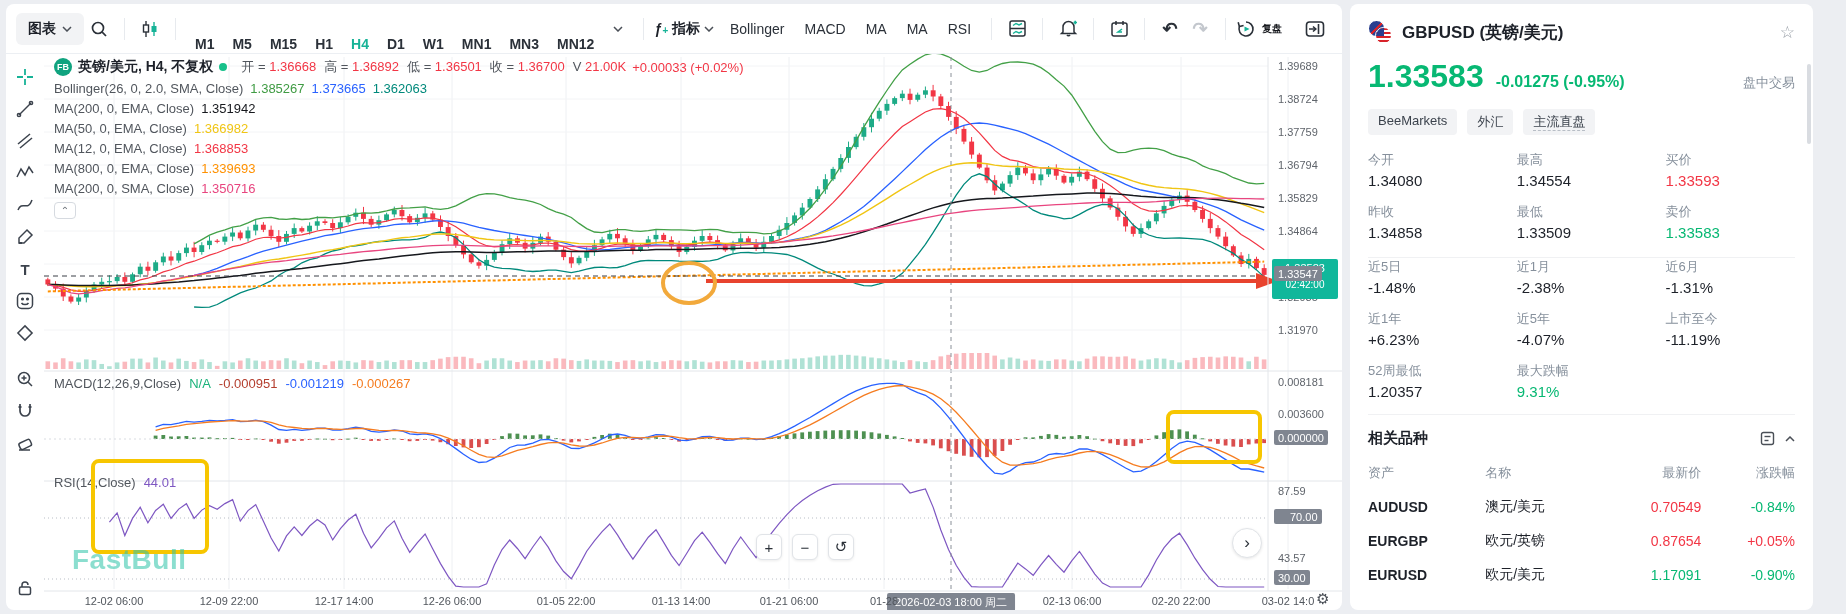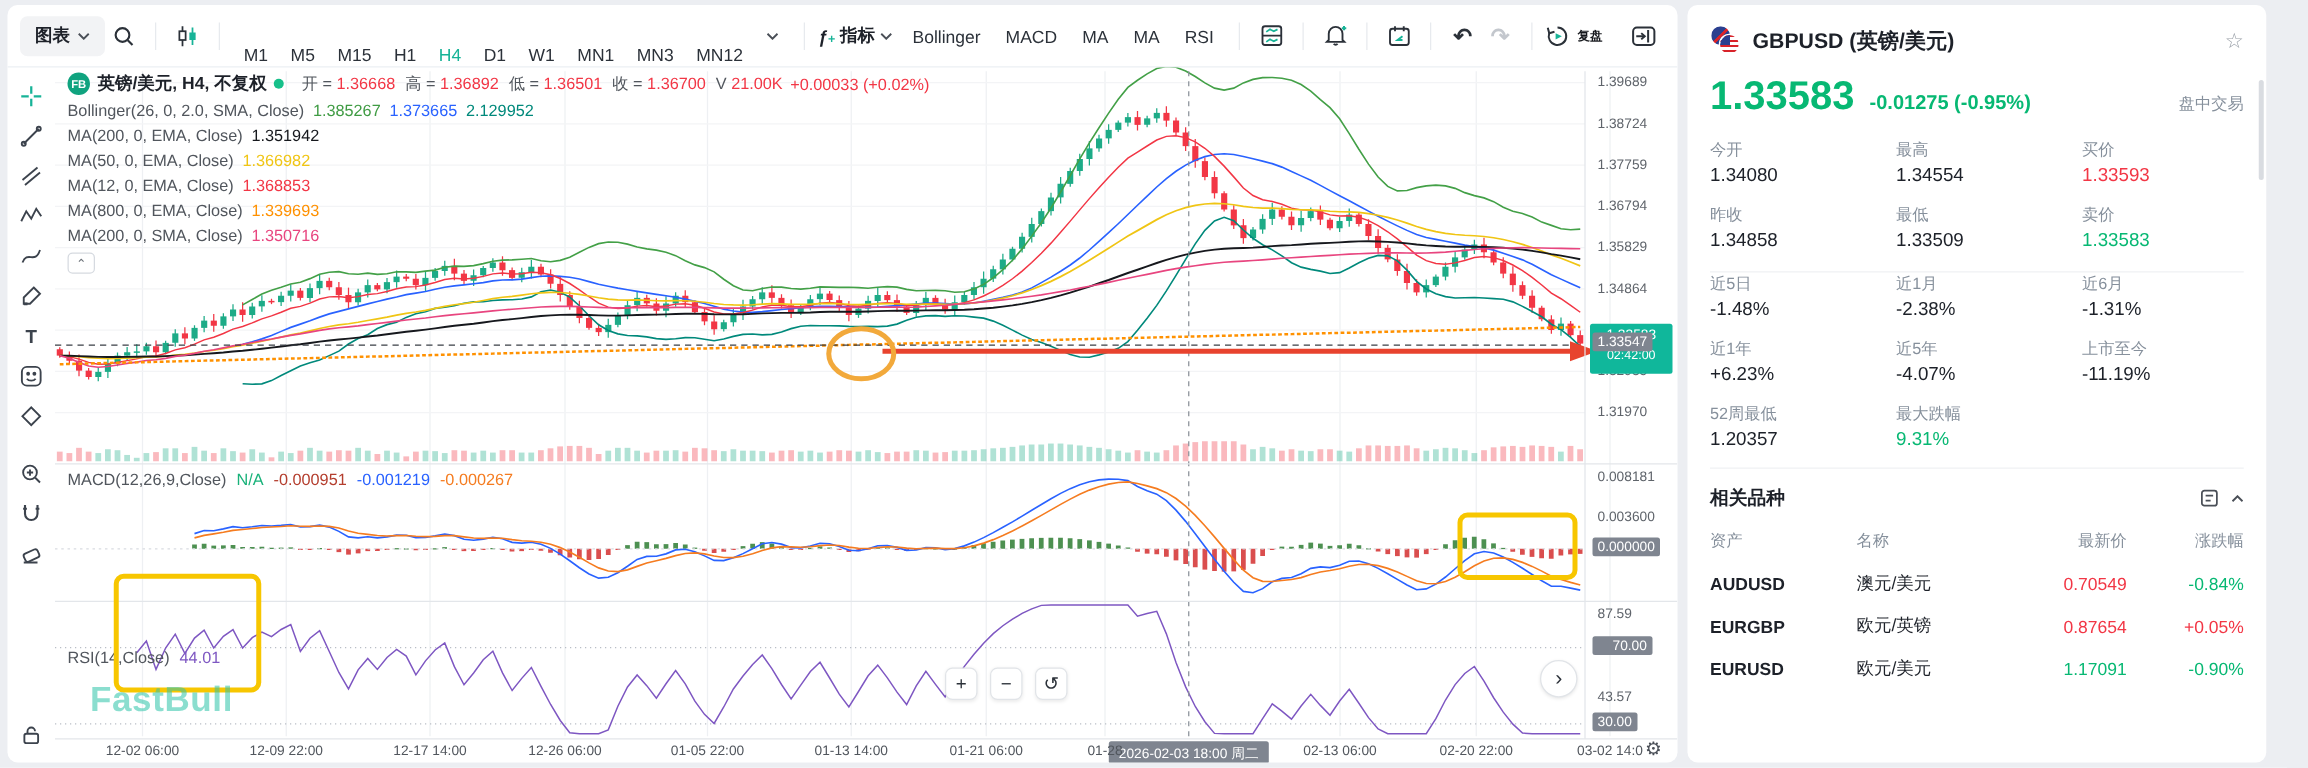--- a/index.html
+++ b/index.html
@@ -9,21 +9,21 @@
   #chart-card { left:6px; top:4px; width:1336px; height:606px; overflow:hidden; }
   #quote-card { left:1350px; top:4px; width:463px; height:606px; overflow:hidden; padding:0 18px; }
 
   
   #toolbar { height:50px; display:flex; align-items:center; padding:0 10px; border-bottom:1px solid #eceff3; }
   .tb-sep { width:1px; height:22px; background:#e7eaee; margin:0 10px; flex:none; }
   #chart-menu { display:flex; align-items:center; gap:6px; background:#f2f3f5; border-radius:6px;
     padding:7px 12px; font-size:14px; font-weight:700; cursor:pointer; }
   .icon-btn { display:flex; align-items:center; justify-content:center; width:30px; height:30px;
     cursor:pointer; color:#2b3139; flex:none; }
-  .tf { font-size:14px; font-weight:400; color:#2b3139; padding:0 9px; cursor:pointer;margin-top:31px; }
+  .tf { font-size:14px; font-weight:700; color:#2b3139; padding:0 9px; cursor:pointer;margin-top:31px; }
   .tf.active { color:#17b397; }
   .qi { font-size:14px; font-weight:400; color:#2b3139; padding:0 10px; cursor:pointer; }
   #indicators-btn { display:flex; align-items:center; gap:4px; font-size:14px; font-weight:700; cursor:pointer; }
   #replay-btn { display:flex; align-items:center; gap:6px; font-size:10px; font-weight:700; cursor:pointer; color:#16181d;}
   .chev { width:10px; height:6px; }
   .muted-redo { color:#c3c7cd; }
 
   
   #chart-body { position:relative; display:flex; height:555px; }
   #side-tools { width:38px; flex:none; display:flex; flex-direction:column; align-items:center;
@@ -980,32 +980,32 @@
 
       <div id="legend">
         <div id="symbol-row">
           <span id="fb-badge">FB</span>
           <span id="symbol-name">英镑/美元, H4, 不复权</span>
           <span class="live-dot"></span>
           <span id="ohlc-vals"><span class="okey">开 =</span><span class="oval"> 1.36668</span><span class="okey">高 =</span><span class="oval"> 1.36892</span><span class="okey">低 =</span><span class="oval"> 1.36501</span><span class="okey">收 =</span><span class="oval"> 1.36700</span><span class="okey">V</span><span class="oval"> 21.00K</span></span>
           <span class="oval">+0.00033 (+0.02%)</span>
         </div>
         <div id="legend-rows">
-            <div class="lrow"><span>Bollinger(26, 0, 2.0, SMA, Close)</span><span class="lval" style="color: rgb(63, 155, 67);">1.385267</span><span class="lval" style="color: rgb(41, 98, 255);">1.373665</span><span class="lval" style="color: rgb(0, 137, 123);">2.129952</span></div>
+            <div class="lrow"><span>Bollinger(26, 0, 2.0, SMA, Close)</span><span class="lval" style="color: rgb(63, 155, 67);">1.385267</span><span class="lval" style="color: rgb(41, 98, 255);">1.373665</span><span class="lval" style="color: rgb(0, 137, 123);">1.362063</span></div>
             <div class="lrow"><span>MA(200, 0, EMA, Close)</span><span class="lval" style="color: rgb(22, 24, 29);">1.351942</span></div>
             <div class="lrow"><span>MA(50, 0, EMA, Close)</span><span class="lval" style="color: rgb(240, 197, 20);">1.366982</span></div>
             <div class="lrow"><span>MA(12, 0, EMA, Close)</span><span class="lval" style="color: rgb(242, 54, 69);">1.368853</span></div>
             <div class="lrow"><span>MA(800, 0, EMA, Close)</span><span class="lval" style="color: rgb(255, 145, 0);">1.339693</span></div>
             <div class="lrow"><span>MA(200, 0, SMA, Close)</span><span class="lval" style="color: rgb(232, 69, 127);">1.350716</span></div>
           </div>
         <div id="legend-collapse">⌃</div>
       </div>
 
       <div class="pane-legend" id="macd-legend" style="top:322px;"><span>MACD(12,26,9,Close)</span><span class="lval" style="color: rgb(25, 178, 122); margin-left: 8px;">N/A</span><span class="lval" style="color: rgb(180, 62, 46); margin-left: 8px;">-0.000951</span><span class="lval" style="color: rgb(41, 98, 255); margin-left: 8px;">-0.001219</span><span class="lval" style="color: rgb(245, 124, 32); margin-left: 8px;">-0.000267</span></div>
-      <div class="pane-legend" id="rsi-legend" style="top:464px;"><span>RSI(14,Close)</span><span style="color: rgb(126, 87, 194); margin-left: 8px;">44.01</span></div>
+      <div class="pane-legend" id="rsi-legend" style="top:421px;"><span>RSI(14,Close)</span><span style="color: rgb(126, 87, 194); margin-left: 8px;">44.01</span></div>
 
       <div id="axis-labels">
           <div class="tick" style="top: 6.0162px; text-align: center;">1.39689</div>
           <div class="tick" style="top: 39.0192px;">1.38724</div>
           <div class="tick" style="top: 72.0222px;">1.37759</div>
           <div class="tick" style="top: 105.025px;">1.36794</div>
           <div class="tick" style="top: 138.028px;">1.35829</div>
           <div class="tick" style="top: 171.031px;">1.34864</div>
           <div class="tick" style="top: 204px;">1.33900</div>
           <div class="tick" style="top: 237.003px;">1.32935</div>
@@ -1061,20 +1061,25 @@
         <div class="f2"></div>
       </div>
     <div id="qp-title">GBPUSD (英镑/美元)</div>
     <div id="fav-star">☆</div>
   </div>
   <div id="price-row">
     <span id="big-price">1.33583</span>
     <span id="price-chg">-0.01275 (-0.95%)</span>
     <span id="session">盘中交易</span>
   </div>
+  <div id="tags">
+      <div class="tag"><span>BeeMarkets</span></div>
+      <div class="tag"><span>外汇</span></div>
+      <div class="tag dashed"><span>主流直盘</span></div>
+    </div>
   <div class="grid3" id="stats-grid">
       <div class="cell">
         <div class="cl">今开</div>
         <div class="cv" style="color: rgb(29, 33, 41);">1.34080</div>
       </div>
       <div class="cell">
         <div class="cl">最高</div>
         <div class="cv" style="color: rgb(29, 33, 41);">1.34554</div>
       </div>
       <div class="cell">

